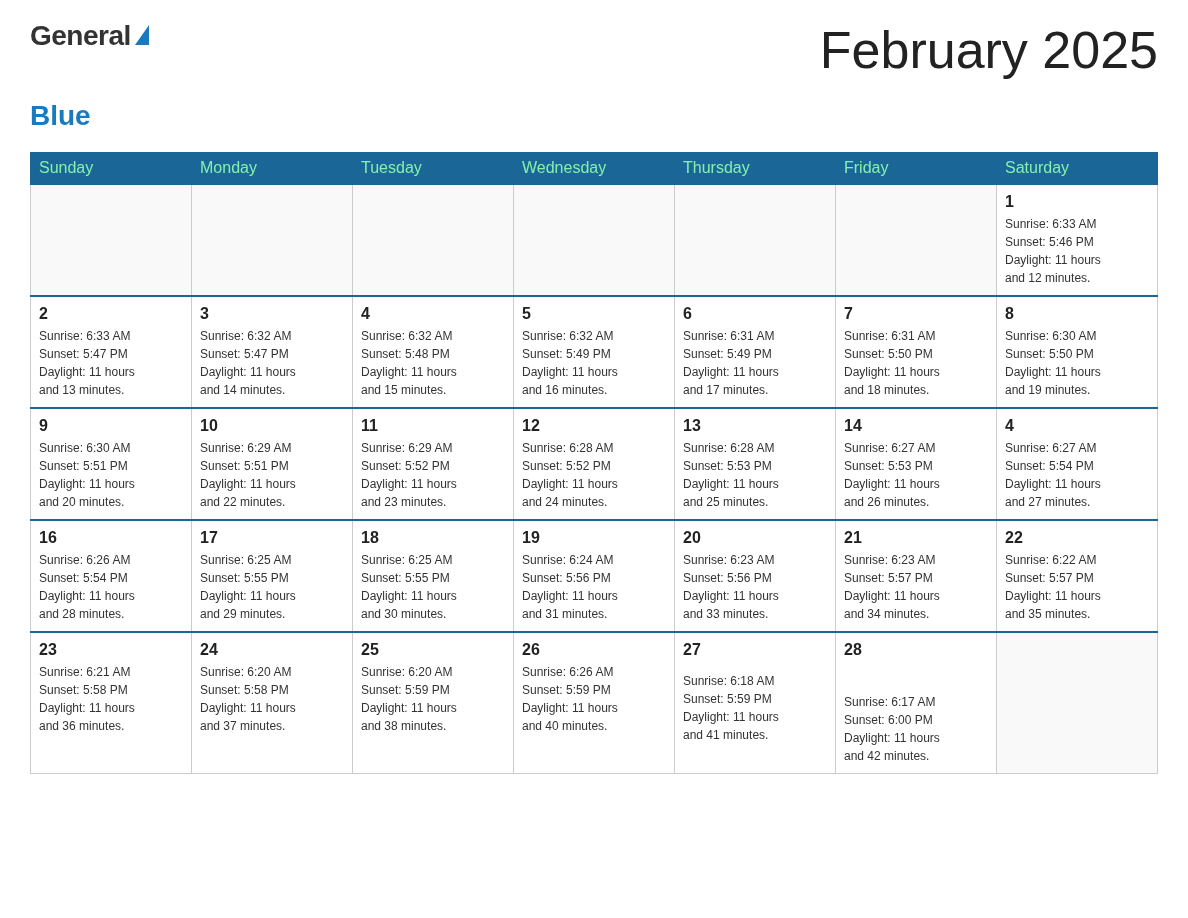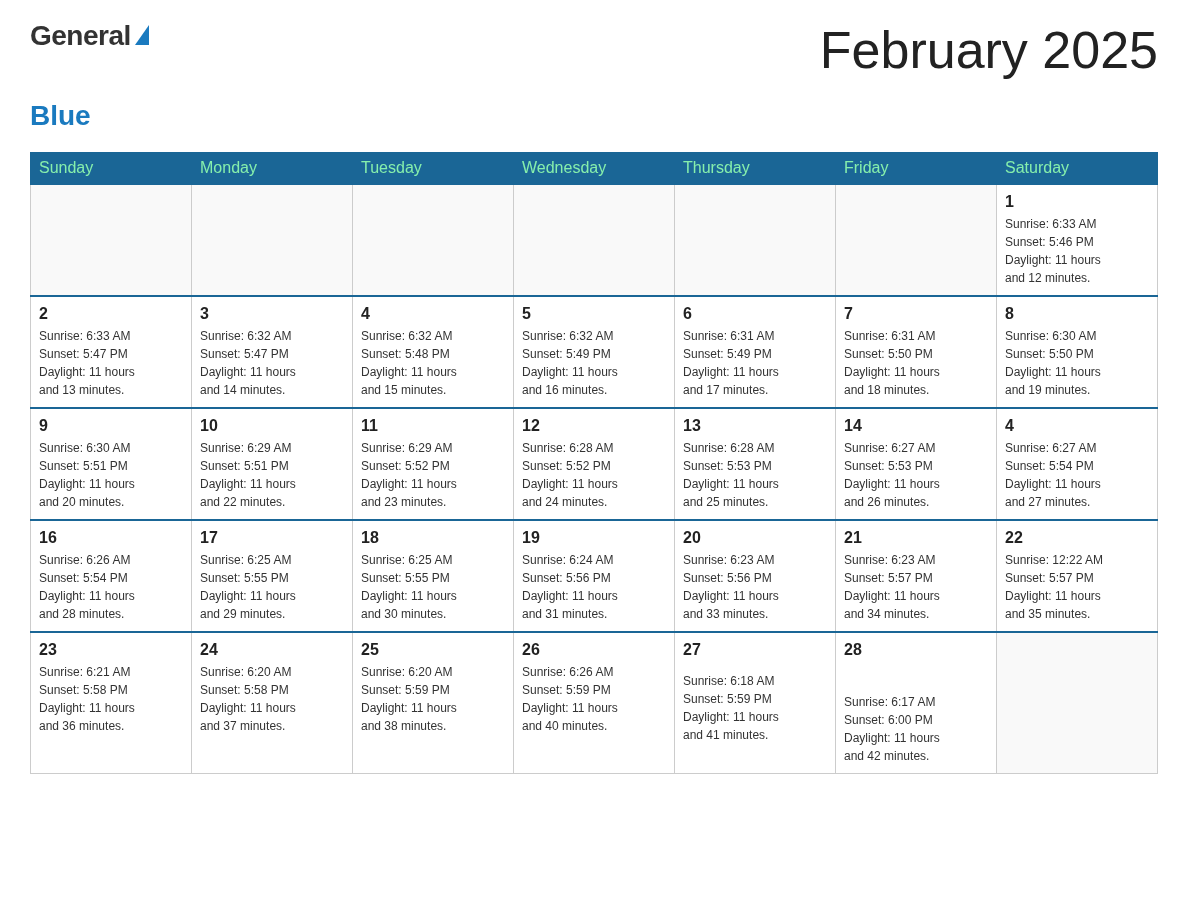--- a/index.html
+++ b/index.html
@@ -284,21 +284,21 @@
         </td>
         <td>
           <span class="day-number">21</span>
           <div class="day-info" style="white-space: pre-line;">Sunrise: 6:23 AM
 Sunset: 5:57 PM
 Daylight: 11 hours
 and 34 minutes.</div>
         </td>
         <td>
           <span class="day-number">22</span>
-          <div class="day-info" style="white-space: pre-line;">Sunrise: 12:22 AM
+          <div class="day-info" style="white-space: pre-line;">Sunrise: 6:22 AM
 Sunset: 5:57 PM
 Daylight: 11 hours
 and 35 minutes.</div>
         </td>
       </tr>
       <tr class="row-week">
         <td>
           <span class="day-number">23</span>
           <div class="day-info" style="white-space: pre-line;">Sunrise: 6:21 AM
 Sunset: 5:58 PM

